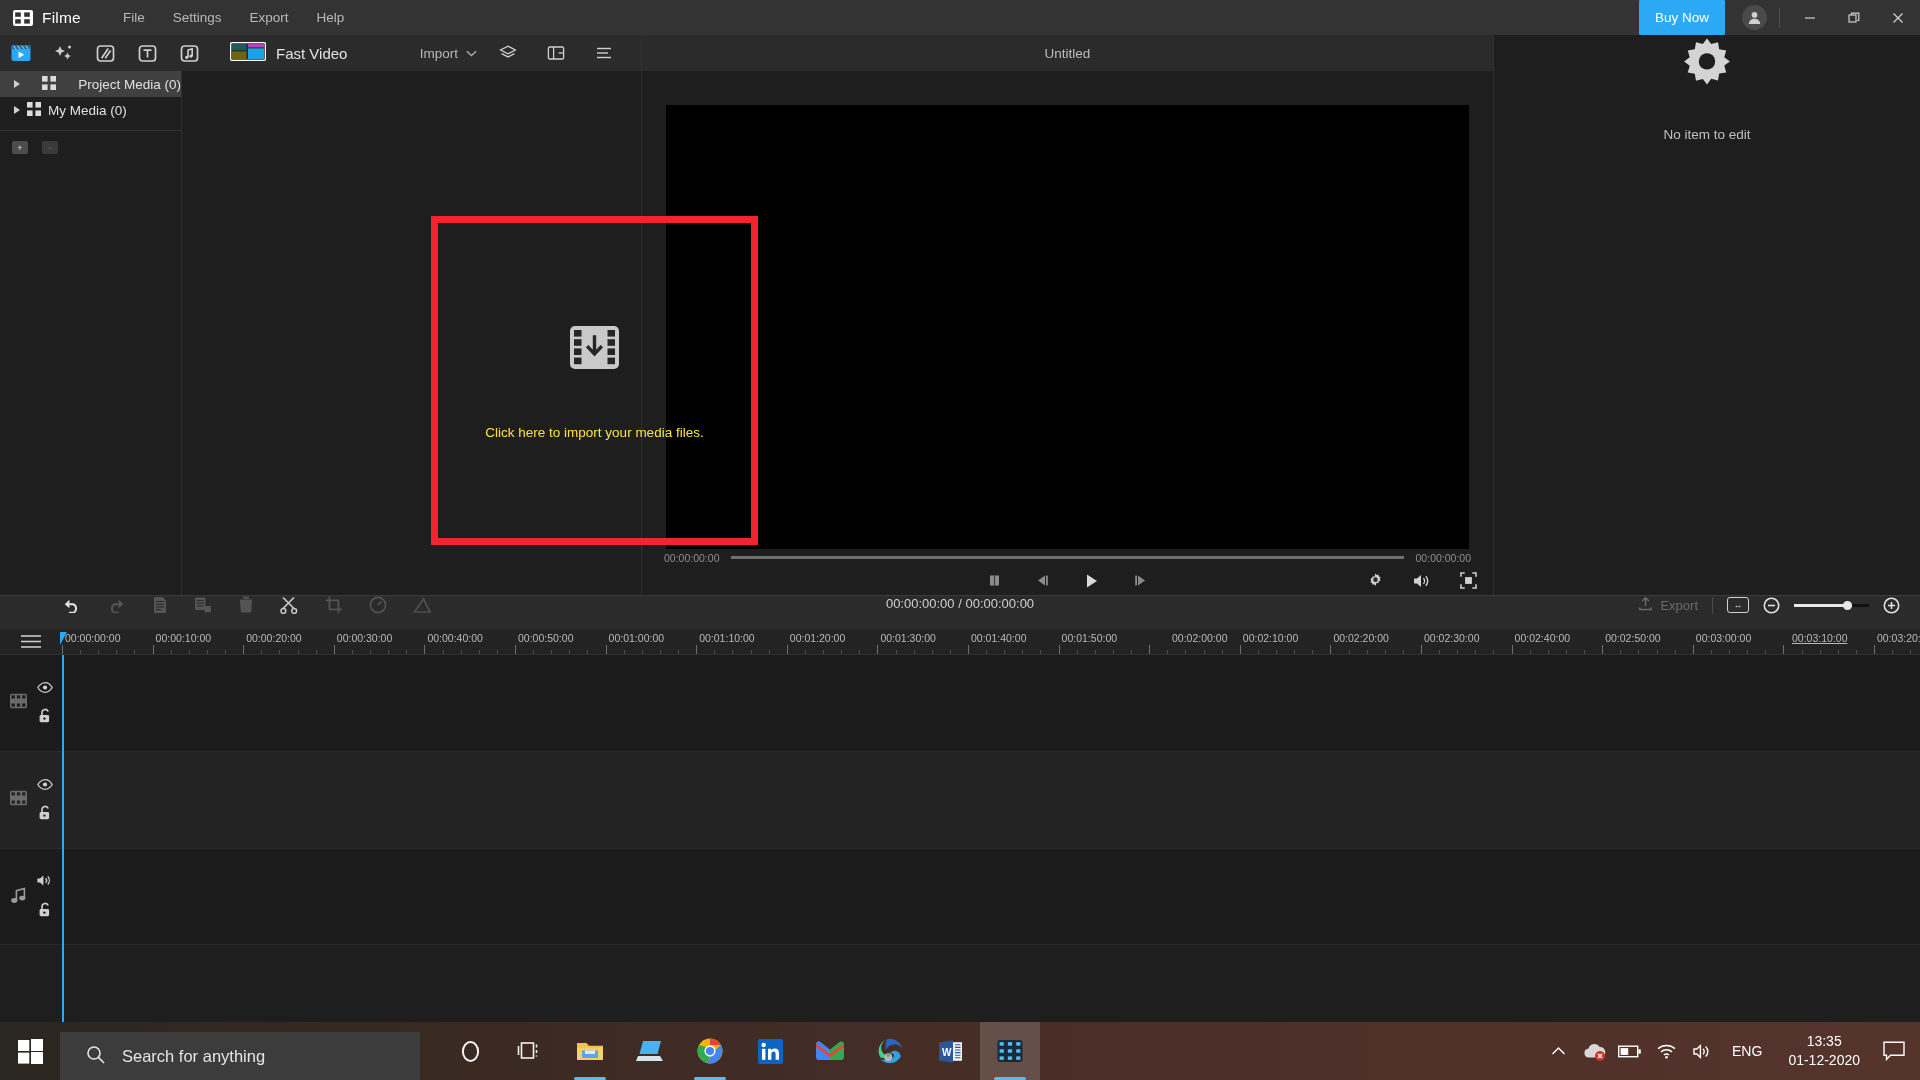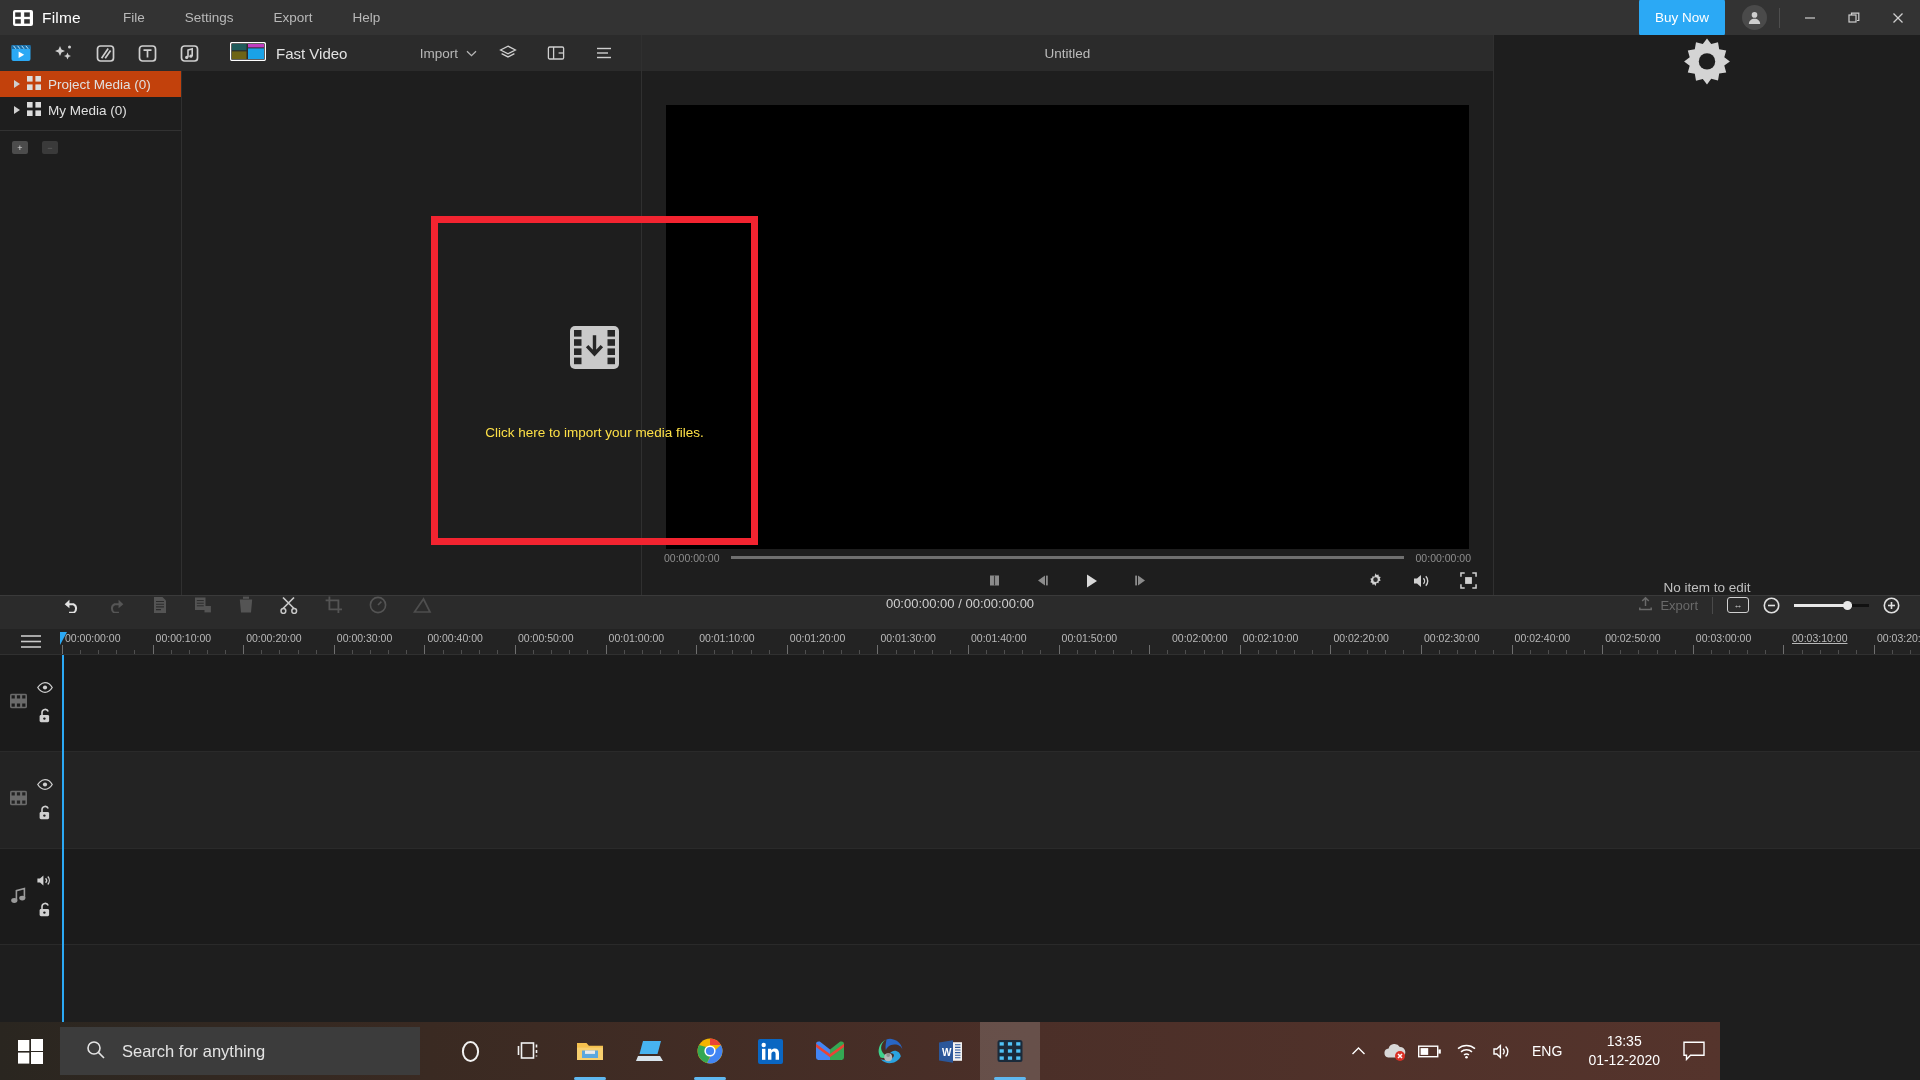--- a/index.html
+++ b/index.html
@@ -8,21 +8,21 @@
     font-family:"Liberation Sans", sans-serif;
     background:#1e1e1e; color:#d8d8d8;
     -webkit-font-smoothing:antialiased;
   }
   .app{ position:absolute; left:0; top:0; width:1920px; height:1022px; background:#1e1e1e; display:flex; flex-direction:column; }
 
   
   .titlebar{ height:35px; background:#333333; display:flex; align-items:center; flex:0 0 35px; }
   .logo{ width:20px; height:18px; margin-left:13px; margin-right:9px; display:flex; align-items:center; }
   .brand{ font-size:15.5px; color:#ffffff; letter-spacing:.2px; margin-right:28px; }
-  .menu{ display:flex; align-items:center; gap:12px; }
+  .menu{ display:flex; align-items:center; gap:0; }
   .menu-item{ font-size:13.5px; color:#b9b9b9; padding:5px 14px; cursor:default; }
   .tb-right{ margin-left:auto; display:flex; align-items:center; height:100%; }
   .buy-now{ background:#2ba9f5; color:#fff; font-size:13.5px; padding:11px 16px; border-radius:3px; margin-right:17px; cursor:pointer; }
   .avatar{ width:25px; height:25px; border-radius:50%; background:#4a4a4a; display:flex; align-items:center; justify-content:center; margin-right:12px; }
   .tb-sep{ width:1px; height:20px; background:#4e4e4e; margin-right:8px; }
   .winbtn{ width:44px; height:35px; display:flex; align-items:center; justify-content:center; color:#cfcfcf; }
 
   
   .topbody{ display:flex; flex:0 0 auto; height:560px; }
   .leftcol{ width:642px; display:flex; flex-direction:column; background:#1e1e1e; border-right:1px solid #303030; }
@@ -32,21 +32,21 @@
   .fv-label{ font-size:15px; color:#e2e2e2; }
   .import-wrap{ margin-left:auto; display:flex; align-items:center; }
   .import-txt{ font-size:13.5px; color:#b7b7b7; cursor:pointer; }
   .chev{ margin:0 10px 0 8px; color:#b7b7b7; font-size:10px; }
   .tool-right{ display:flex; align-items:center; padding-right:16px; gap:6px; }
 
   
   .media-area{ flex:1; display:flex; min-height:0; }
   .tree{ width:182px; border-right:1px solid #303030; background:#1e1e1e; display:flex; flex-direction:column; }
   .tree-item{ height:26px; display:flex; align-items:center; padding-left:14px; gap:7px; font-size:13.5px; color:#e0e0e0; cursor:pointer; }
-  .tree-item.sel{ background:#c2410c; }
+  .tree-item.sel{ background:#404040;justify-content:space-between; }
   .tri{ width:0;height:0;border-left:6px solid #cfcfcf;border-top:4px solid transparent;border-bottom:4px solid transparent; }
   .tree-sep{ height:1px; background:#323232; margin-top:7px; }
   .tree-actions{ display:flex; gap:14px; padding:10px 0 0 12px; }
   .tree-btn{ width:16px;height:13px;background:#4c4c4c;border-radius:2px; position:relative; display:flex;align-items:center;justify-content:center;color:#ddd;font-size:9px; }
   .tree-btn.dim{ background:#3a3a3a; color:#666; }
 
   .drop-zone-wrap{ flex:1; position:relative; background:#1e1e1e; }
   .redbox{ position:absolute; left:249px; top:145px; width:327px; height:329px; border:7px solid #f22430; }
   .dropzone{ position:absolute; left:249px; top:145px; width:327px; height:329px;
              display:flex; flex-direction:column; align-items:center; justify-content:center; gap:47px; cursor:pointer; }
@@ -59,21 +59,21 @@
   .pv-screen{ width:803px; height:444px; background:#000; }
   .pv-scrub{ height:24px; display:flex; align-items:center; padding:0 22px; gap:12px; }
   .tc-small{ font-size:10.5px; color:#8e8e8e; font-family:"Liberation Sans", sans-serif; white-space:nowrap; }
   .scrub-track{ flex:1; height:3px; background:#6f6f6f; }
   .pv-controls{ height:40px; display:flex; align-items:center; position:relative; padding:0 16px; }
   .pv-center{ position:absolute; left:0; right:0; display:flex; justify-content:center; gap:34px; align-items:center; }
   .pv-right{ margin-left:auto; display:flex; gap:28px; align-items:center; z-index:2; }
   .ctl{ cursor:pointer; display:flex; align-items:center; justify-content:center; }
 
   
-  .inspector{ flex:1; background:#1e1e1e; display:flex; flex-direction:column; align-items:center; justify-content:space-between; gap:28px; }
+  .inspector{ flex:1; background:#1e1e1e; display:flex; flex-direction:column; align-items:center; justify-content:flex-start; gap:28px; }
   .insp-text{ font-size:13.5px; color:#c0c0c0; }
 
   
   .tl-toolbar{ height:34px; background:#2b2b2b; display:flex; align-items:flex-start; position:relative; border-top:1px solid #3a3a3a; flex:0 0 34px; }
   .tlt-left{ display:flex; align-items:center; padding-left:62px; gap:26px; }
   .tl-ic{ cursor:pointer; display:flex; align-items:center; justify-content:center; }
   .tl-center{ position:absolute; left:0; right:0; text-align:center; font-size:13px; color:#d0d0d0; pointer-events:none; }
   .tlt-right{ margin-left:auto; display:flex; align-items:center; gap:14px; padding-right:20px; z-index:2; }
   .export-btn{ display:flex; align-items:center; gap:7px; font-size:13px; color:#6a6a6a; cursor:pointer; }
   .vsep{ width:1px; height:17px; background:#4a4a4a; }
@@ -98,22 +98,22 @@
   .track.filler{ flex:1; background:#1e1e1e; border-bottom:none; }
   .th{ width:62px; position:relative; display:flex; align-items:center; }
   .th-type{ position:absolute; left:10px; top:50%; transform:translateY(-50%); }
   .th-ctl{ position:absolute; right:9px; top:50%; transform:translateY(-50%); display:flex; flex-direction:column; gap:11px; align-items:center; }
   .tbody{ flex:1; }
   .playhead{ position:absolute; left:62px; top:0; bottom:0; width:2px; background:#2ba9f5; z-index:5; }
   .playhead-ruler{ position:absolute; left:60px; top:3px; width:0;height:0;
        border-left:7px solid #2ba9f5; border-bottom:13px solid transparent; z-index:6; }
 
   
-  .taskbar{ position:absolute; left:0; top:1022px; width:1720px; height:58px;
-            background:linear-gradient(90deg,#2a2620 0%,#3a2a22 25%,#4b2f28 60%,#55342c 100%); display:flex; align-items:center; }
+  .taskbar{ position:absolute; left:0; top:1022px; width:1920px; height:58px;
+            background:linear-gradient(90deg,#2a2620 0%,#3a2a22 25%,#4b2f28 60%,#55342c 100%); display:flex; align-items:flex-end; }
   .start{ width:60px; height:58px; display:flex; align-items:center; justify-content:center; cursor:pointer; }
   .searchbox{ width:360px; height:48px; background:#3c3c3c; display:flex; align-items:center; gap:17px; padding-left:26px; cursor:text; }
   .search-ph{ font-size:16.5px; color:#e4e4e4; }
   .tb-apps{ display:flex; align-items:center; height:58px; margin-left:20px; }
   .tb-app{ width:60px; height:58px; display:flex; align-items:center; justify-content:center; position:relative; cursor:pointer; }
   .tb-app.active{ background:rgba(255,255,255,.16); }
   .tb-app .under{ position:absolute; bottom:0; left:14px; right:14px; height:3px; background:#5fb8f0; border-radius:2px; }
   .tray{ margin-left:auto; display:flex; align-items:center; gap:0; height:58px; padding-right:6px; }
   .tray-ic{ width:36px; height:58px; display:flex; align-items:center; justify-content:center; cursor:pointer; position:relative; }
   .tray-lang{ font-size:14px; color:#fff; padding:0 12px; cursor:pointer; }

